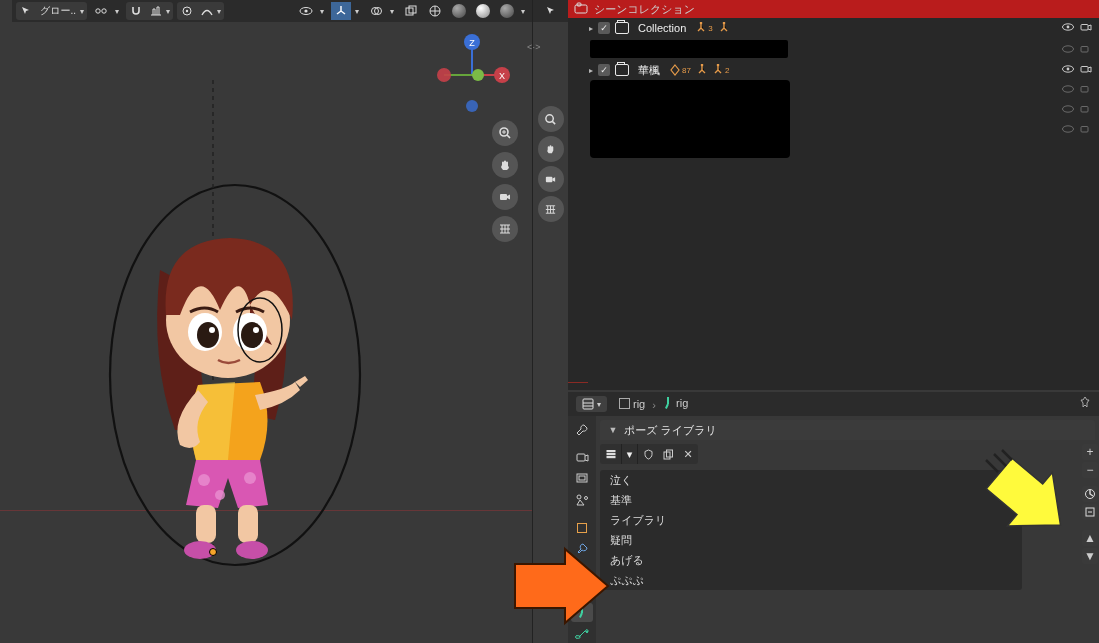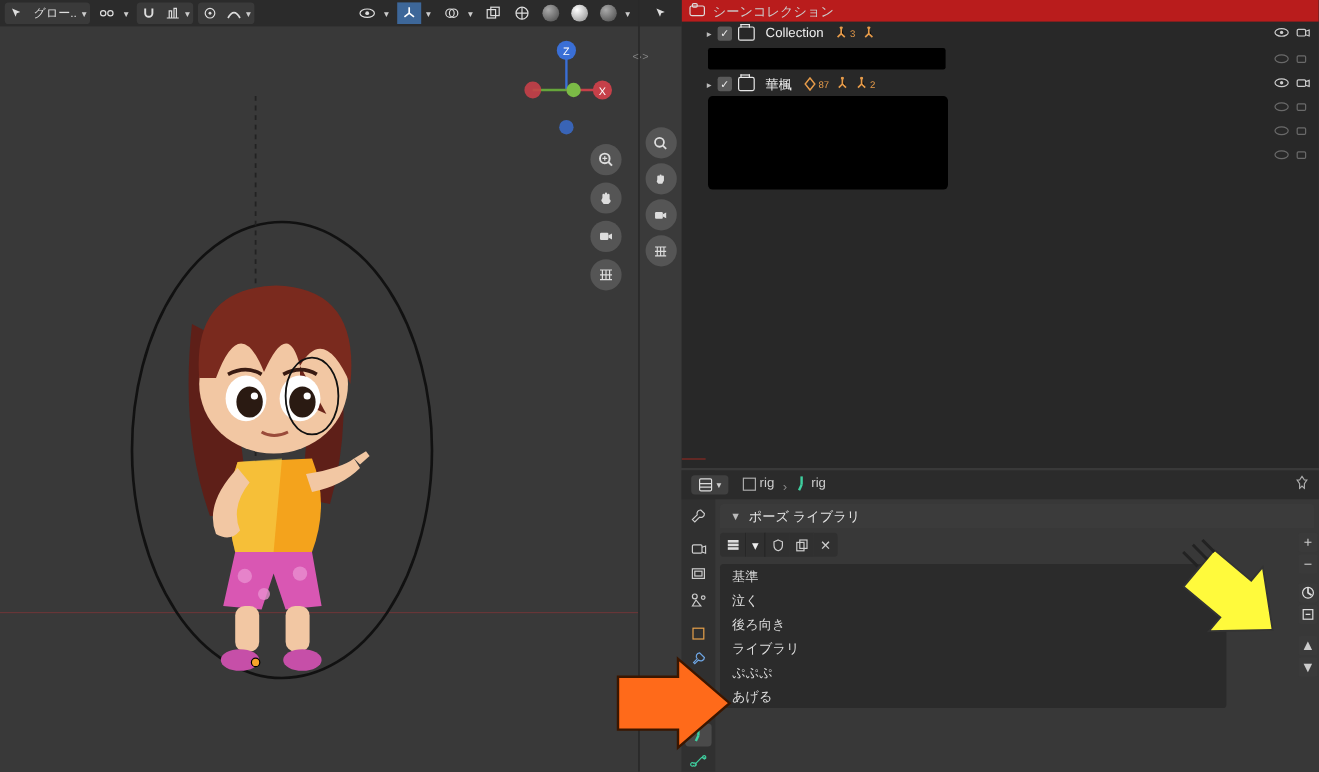--- a/index.html
+++ b/index.html
@@ -9,21 +9,21 @@
   font-family: sans-serif; font-size: 11px;
   overflow: hidden; user-select: none;
 }
 
 
 #viewport {
   position: absolute; left: 0; top: 0; width: 532px; height: 643px;
   background: #393939;
 }
 #viewport-header {
-  position: absolute; top: 0; left: 0; right: 0; height: 22px;
+  position: absolute; top: 0; left: 12px; right: 0; height: 22px;
   background: #2b2b2b; display: flex; align-items: center; gap: 4px; padding: 0 4px;
 }
 .hdr-group { display: flex; align-items: center; background: #3a3a3a; border-radius: 3px; height: 18px; }
 .hdr-btn { width: 20px; height: 18px; display: flex; align-items: center; justify-content: center; color: #ccc; cursor: pointer; }
 .hdr-btn.blue { background: #3d6799; }
 .hdr-text { padding: 0 4px; font-size: 10px; color: #ddd; }
 .hdr-caret { font-size: 8px; padding-right: 3px; }
 .hdr-spacer { flex: 1; }
 #viewport-header .sphere { width: 14px; height: 14px; border-radius: 50%; display:inline-block; vertical-align:middle;}
 .sphere.grey { background: radial-gradient(circle at 35% 30%, #aaa, #444); }
@@ -581,26 +581,26 @@
         <svg width="11" height="11" viewBox="0 0 11 11">
             <rect x="1" y="3" width="6" height="7" fill="none" stroke="#ccc"></rect>
             <rect x="3.5" y="1" width="6" height="7" fill="none" stroke="#ccc"></rect>
           </svg>
       </span>
       <span class="end-btn">✕</span>
     </div>
 
     <div style="display:flex; gap:2px;">
       <div id="pose-list">
+          <div class="pose-item">泣く</div>
           <div class="pose-item">基準</div>
-          <div class="pose-item">泣く</div>
-          <div class="pose-item">後ろ向き</div>
           <div class="pose-item">ライブラリ</div>
+          <div class="pose-item">疑問</div>
+          <div class="pose-item">あげる</div>
           <div class="pose-item">ぷぷぷ</div>
-          <div class="pose-item">あげる</div>
         </div>
     </div>
 
     <div id="pose-list-side">
       <div class="side-sq">+</div>
       <div class="side-sq">−</div>
       <div style="height:4px"></div>
       <div class="side-sq">
         <svg width="12" height="12" viewBox="0 0 12 12">
             <path d="M6 2v4l3 2" fill="none" stroke="#ddd" stroke-width="1.4"></path>

